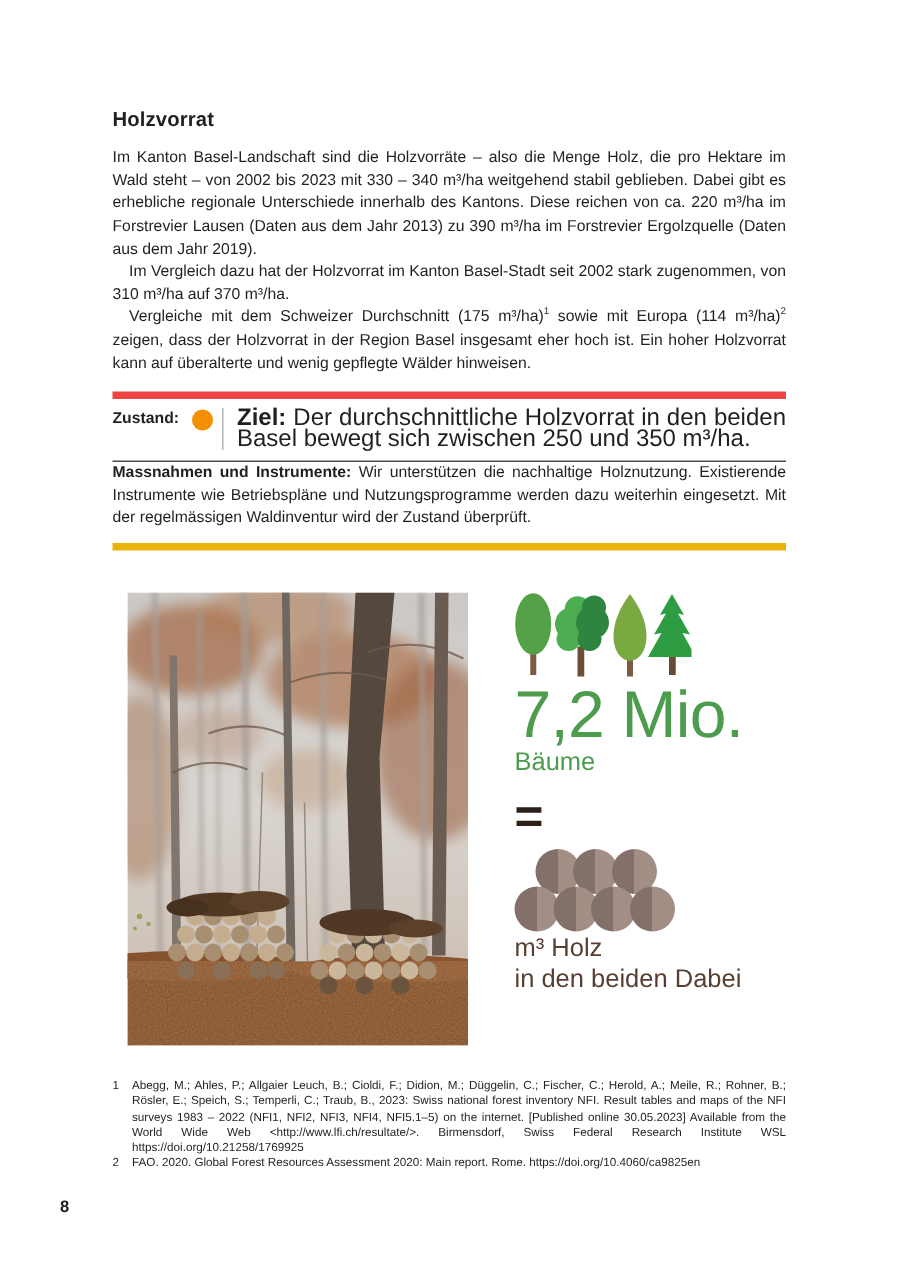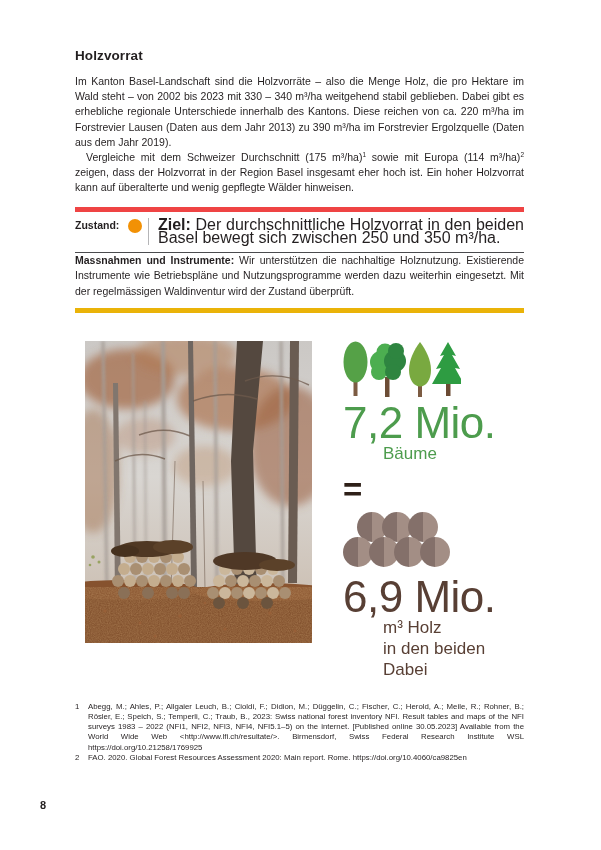--- a/index.html
+++ b/index.html
@@ -1,21 +1,21 @@
 <!DOCTYPE html>
 <html lang="de"><head>
 <meta charset="utf-8">
 <style>
   html,body{margin:0;padding:0;background:#ffffff;}
   .page{
     position:relative;width:601px;height:850px;background:#ffffff;
     font-family:"Liberation Sans","DejaVu Sans",sans-serif;
     color:#231f20;overflow:hidden;
   }
-  .content{position:absolute;left:75px;top:12px;width:449px;padding-top:36px;}
+  .content{position:absolute;left:75px;top:0;width:449px;padding-top:72px;}
   h1.title{font-size:13.5px;font-weight:bold;margin:0 0 11px 0;letter-spacing:0.1px;}
   p.body{font-size:10.5px;line-height:15.2px;margin:0;text-align:justify;}
   p.indent{text-indent:11px;}
   sup.fnref{font-size:6.5px;vertical-align:super;line-height:0;}
   .bold{font-weight:bold;}
 
   
   .status-box{
     display:flex;margin-top:11px;
     border-top:5px solid #ef4444;border-bottom:1px solid #4a4b4e;
@@ -35,21 +35,21 @@
   }
 
   
   .figure-row{display:flex;margin-top:28px;margin-left:10px;}
   .photo{flex:none;display:block;}
   .infographic{margin-left:31px;width:185px;}
   .trees-row{display:block;}
   .big-number{font-size:44px;line-height:40px;letter-spacing:-0.5px;}
   .green{color:#4D9C4D;}
   .brown{color:#583F34;}
-  .sub-label{font-size:17px;line-height:21px;margin-left:40px;}
+  .sub-label{font-size:17px;line-height:21px;}
   .big-number.green{margin-top:5px;}
   .equals{font-size:33px;font-weight:bold;color:#2E2018;line-height:26px;margin-top:13px;}
   .logs{position:relative;width:107px;height:55px;margin-top:9px;}
   .log{
     position:absolute;width:30px;height:30px;border-radius:50%;
     background:linear-gradient(90deg,#84706A 0 50%,#A38E85 50% 100%);
   }
   .big-number.brown{margin-top:10px;}
 
   
@@ -63,20 +63,21 @@
 </head>
 <body>
 
 <div class="page">
   <main class="content">
 
     <h1 class="title">Holzvorrat</h1>
 
     <p class="body">Im Kanton Basel-Landschaft sind die Holzvorräte – also die Menge Holz, die pro Hektare im Wald steht – von 2002 bis 2023 mit 330 – 340 m³/ha weitgehend stabil geblieben. Dabei gibt es erhebliche regionale Unterschiede innerhalb des Kantons. Diese reichen von ca. 220 m³/ha im Forstrevier Lausen (Daten aus dem Jahr 2013) zu 390 m³/ha im Forstrevier Ergolzquelle (Daten aus dem Jahr 2019).</p>
 
+    <p class="body indent">Im Vergleich dazu hat der Holzvorrat im Kanton Basel-Stadt seit 2002 stark zugenommen, von 310 m³/ha auf 370 m³/ha.</p>
 
     <p class="body indent"><span>Vergleiche mit dem Schweizer Durchschnitt (175 m³/ha)</span><sup class="fnref">1</sup><span> sowie mit Europa (114 m³/ha)</span><sup class="fnref">2</sup><span> zeigen, dass der Holzvorrat in der Region Basel insgesamt eher hoch ist. Ein hoher Holzvorrat kann auf überalterte und wenig gepflegte Wälder hinweisen.</span></p>
 
     <section class="status-box">
       <div class="status-left">
         <span class="bold">Zustand:</span>
         <span class="status-dot"></span>
       </div>
       <p class="status-right" style="margin:0;"><span class="bold">Ziel:</span><span> Der durchschnittliche Holzvorrat in den beiden Basel bewegt sich zwischen 250 und 350 m³/ha.</span></p>
     </section>
@@ -263,21 +264,20 @@
         <div class="logs">
           <span class="log" style="left:13.5px;top:0;"></span>
           <span class="log" style="left:39px;top:0;"></span>
           <span class="log" style="left:64.5px;top:0;"></span>
           <span class="log" style="left:0;top:25px;"></span>
           <span class="log" style="left:25.5px;top:25px;"></span>
           <span class="log" style="left:51px;top:25px;"></span>
           <span class="log" style="left:76.5px;top:25px;"></span>
         </div>
 
-        <div class="big-number brown">6,9 Mio.</div>
         <div class="sub-label brown">m³ Holz</div>
         <div class="sub-label brown">in den beiden Dabei</div>
       </div>
     </div>
 
     <div class="footnotes">
       <p class="fn">
         <span class="fn-num">1</span>
         <span class="fn-text">Abegg, M.; Ahles, P.; Allgaier Leuch, B.; Cioldi, F.; Didion, M.; Düggelin, C.; Fischer, C.; Herold, A.; Meile, R.; Rohner, B.; Rösler, E.; Speich, S.; Temperli, C.; Traub, B., 2023: Swiss national forest inventory NFI. Result tables and maps of the NFI surveys 1983 – 2022 (NFI1, NFI2, NFI3, NFI4, NFI5.1–5) on the internet. [Published online 30.05.2023] Available from the World Wide Web &lt;http://www.lfi.ch/resultate/&gt;. Birmensdorf, Swiss Federal Research Institute WSL https://doi.org/10.21258/1769925</span>
       </p>

